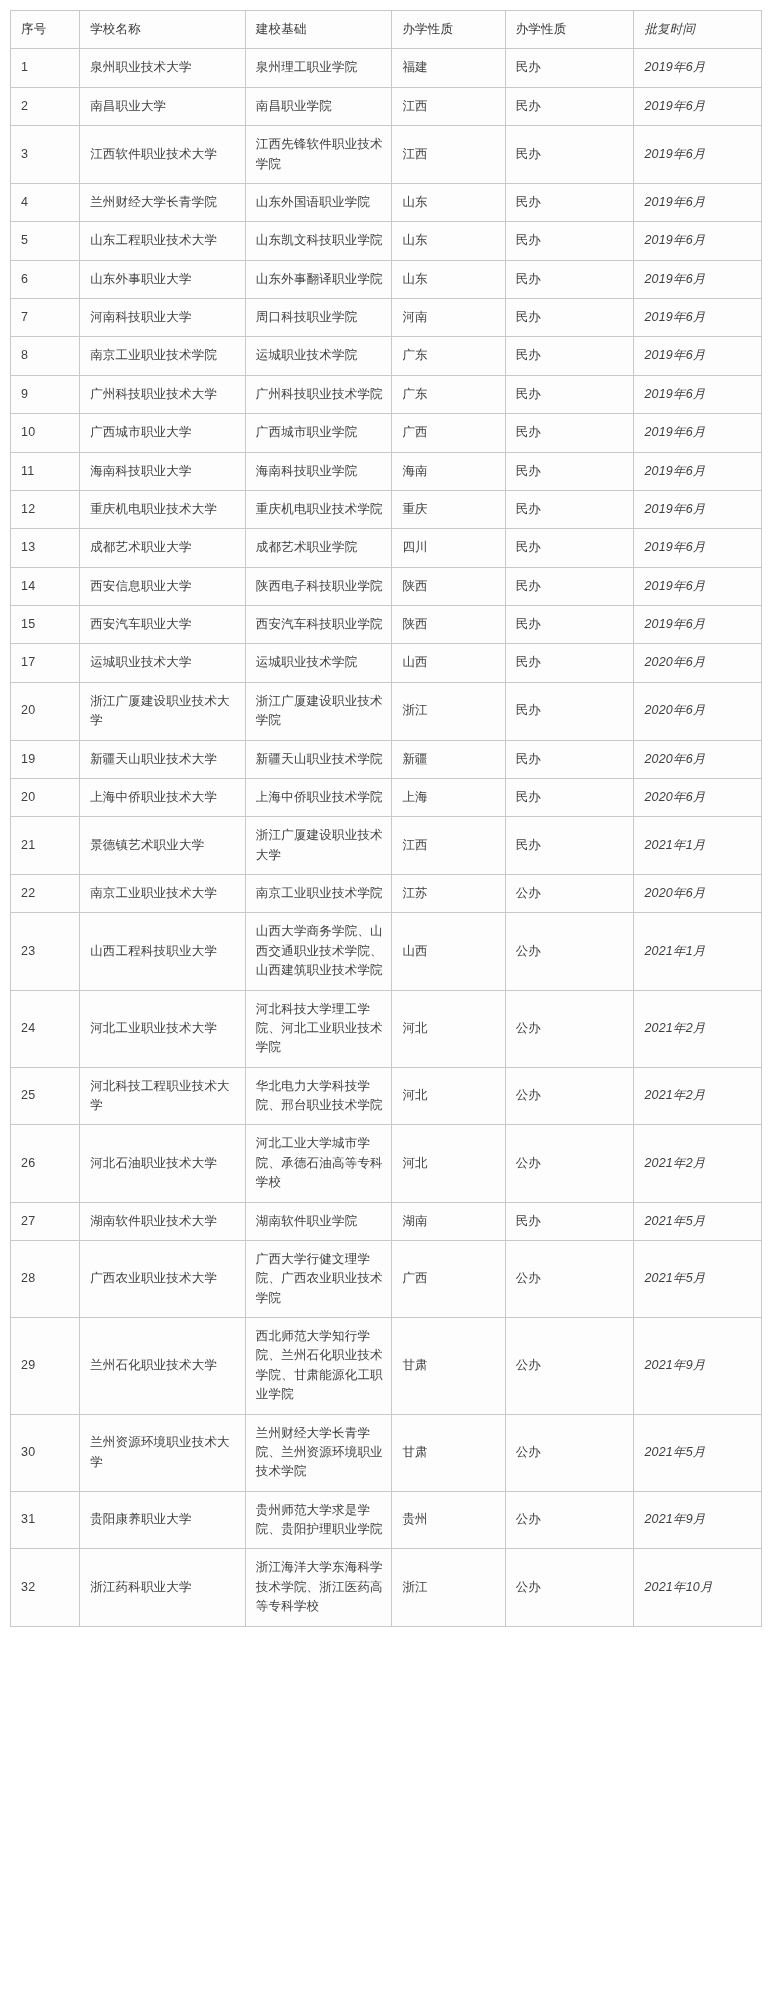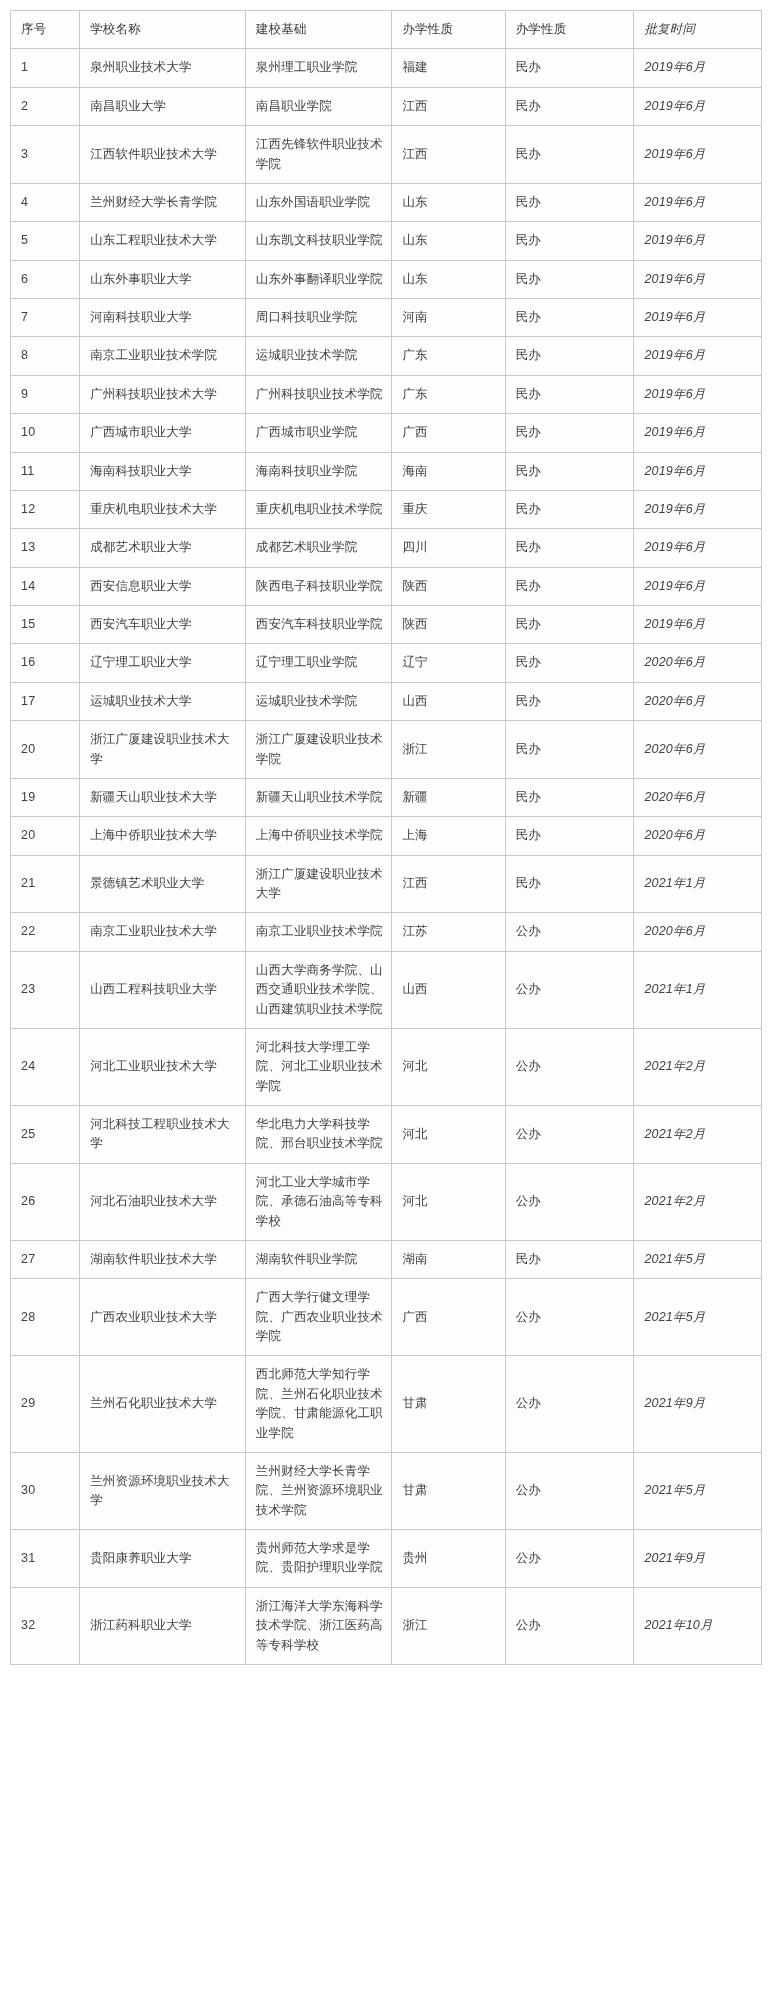--- a/index.html
+++ b/index.html
@@ -196,28 +196,20 @@
         </tr>
         <tr>
           <td class="idx">15</td>
           <td class="name">西安汽车职业大学</td>
           <td class="basis">西安汽车科技职业学院</td>
           <td class="prov">陕西</td>
           <td class="type">民办</td>
           <td class="date">2019年6月</td>
         </tr>
         <tr>
-          <td class="idx">16</td>
-          <td class="name">辽宁理工职业大学</td>
-          <td class="basis">辽宁理工职业学院</td>
-          <td class="prov">辽宁</td>
-          <td class="type">民办</td>
-          <td class="date">2020年6月</td>
-        </tr>
-        <tr>
           <td class="idx">17</td>
           <td class="name">运城职业技术大学</td>
           <td class="basis">运城职业技术学院</td>
           <td class="prov">山西</td>
           <td class="type">民办</td>
           <td class="date">2020年6月</td>
         </tr>
         <tr>
           <td class="idx">20</td>
           <td class="name">浙江广厦建设职业技术大学</td>

